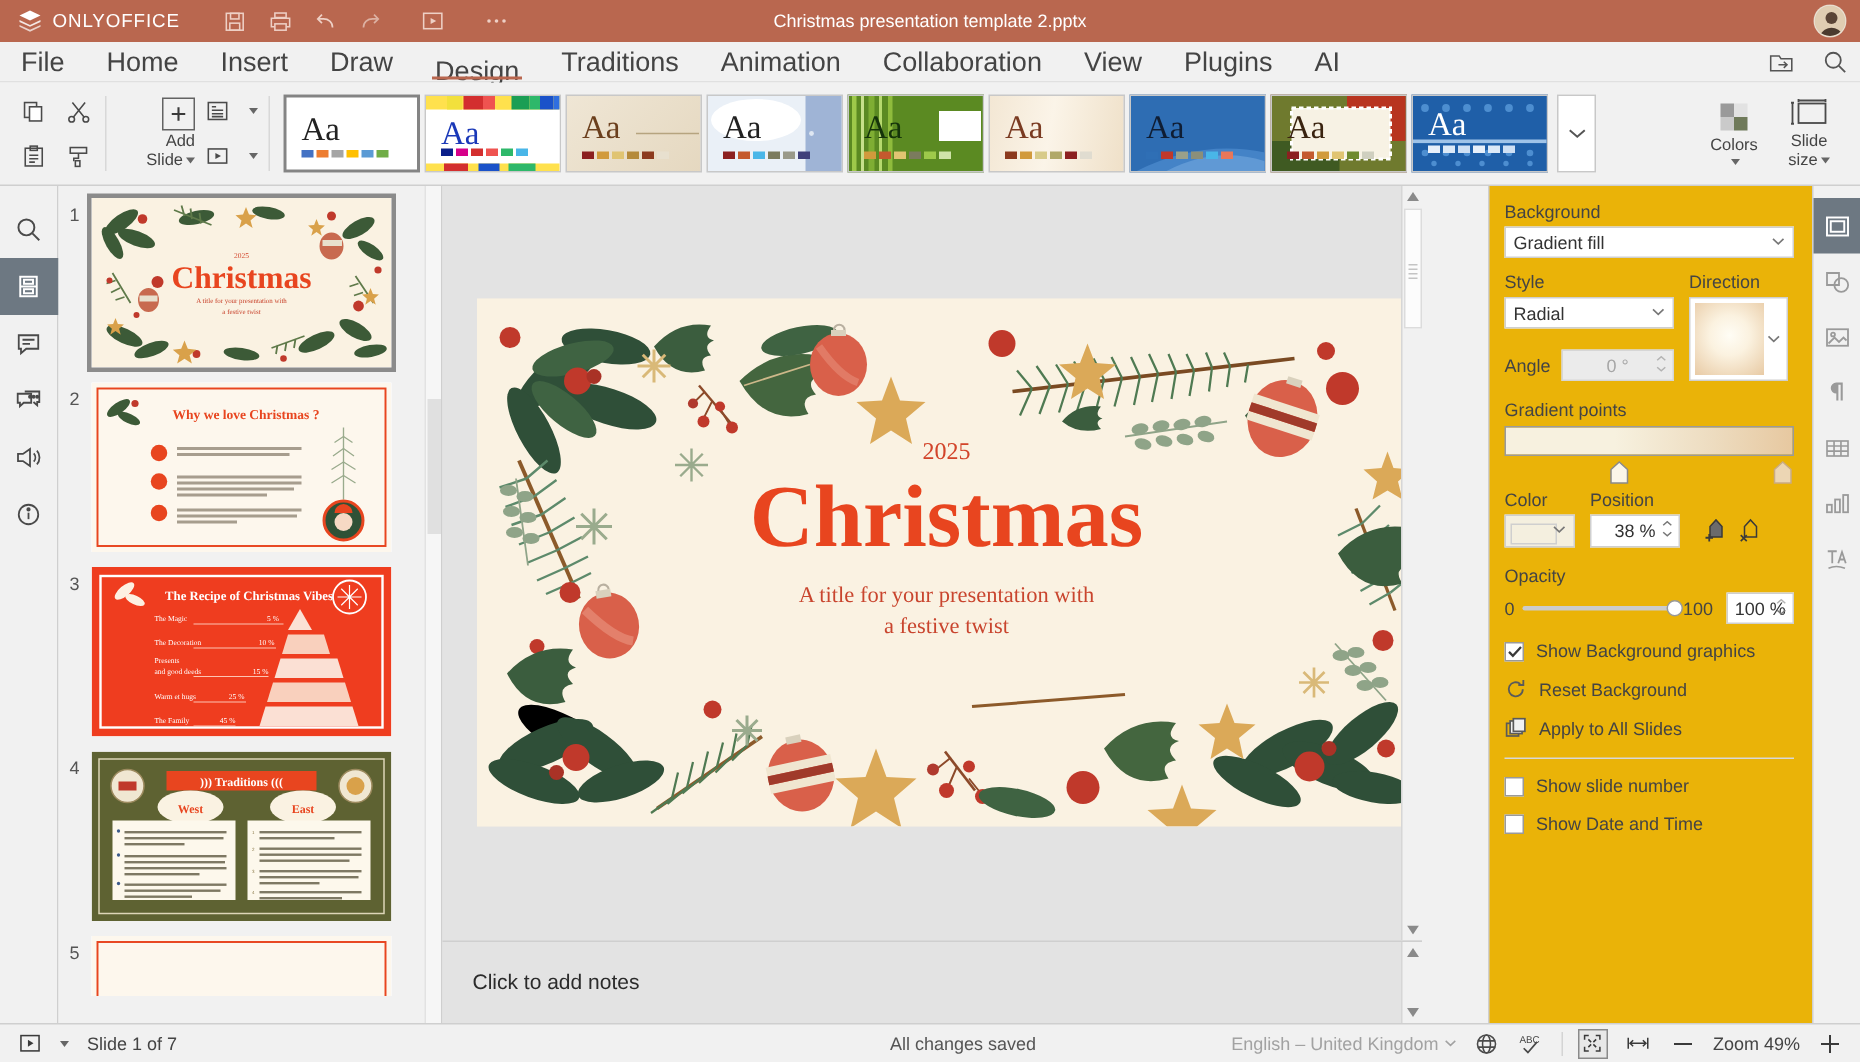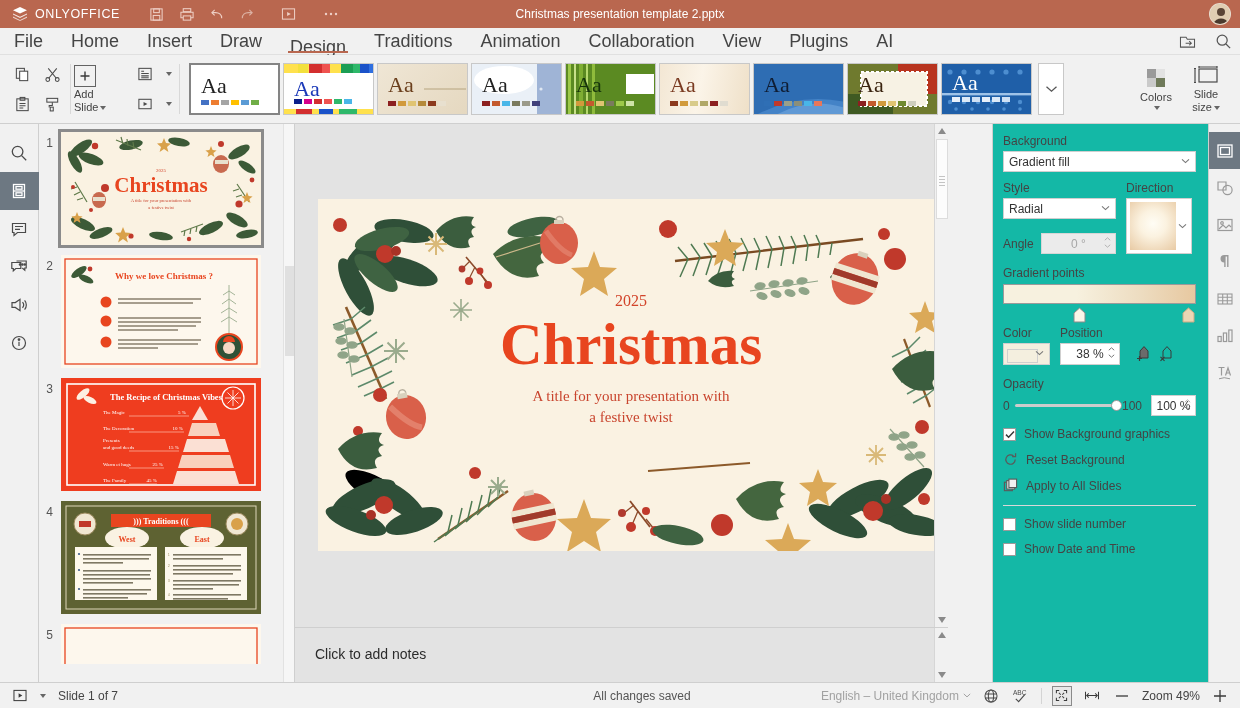--- a/index.html
+++ b/index.html
@@ -55,21 +55,21 @@
   
   .ribbon {
     height: 69px; background: #f1f1f1; display: flex; align-items: stretch; flex: none;
     border-bottom: 1px solid #cfcfcf; position: relative;
   }
   .rb-group { display: flex; align-items: center; height: 100%; }
   .rb-divider { width: 1px; background: #d8d8d8; margin: 9px 3px; align-self: stretch; }
   .clip-grid { display: grid; grid-template-columns: 30px 30px; grid-template-rows: 30px 30px; padding-left: 7px; }
   .ic-btn { width: 30px; height: 30px; display: flex; align-items: center; justify-content: center; }
   .addslide {
-    display: flex; flex-direction: column; align-items: flex-start; justify-content: center;
+    display: flex; flex-direction: column; align-items: flex-end; justify-content: center;
     width: 56px; height: 62px; gap: 1px;
   }
   .addslide-box { width: 22px; height: 22px; border: 1px solid #636363; display:flex;align-items:center;justify-content:center; }
   .addslide-lbl { font-size: 11px; color: #444; line-height: 12px; text-align: center; }
   .chev { display:inline-block; width:0;height:0; border-left:3.5px solid transparent;border-right:3.5px solid transparent;border-top:4px solid #666; vertical-align: middle; margin-left:2px;}
   .layout-col { display: flex; flex-direction: column; justify-content: center; height: 62px; }
   .layout-row { display: flex; align-items: center; height: 30px; }
   .mini-chev { width: 16px; height: 30px; display:flex;align-items:center;justify-content:center; }
 
   .themes {
@@ -146,21 +146,21 @@
   }
   .vscroll .thumbbar i { display: block; width: 6px; height: 1px; background: #c4c4c4; margin: 2px auto; }
   .notes {
     height: 55px; background: #e3e3e3; border-top: 1px solid #cfcfcf; position: relative; flex: none;
   }
   .notes-text { position: absolute; left: 20px; top: 18px; font-size: 14px; color: #2b2b2b; }
   .notes-sb { position: absolute; right: 0; top: 0; width: 14px; height: 100%; background: #f1f1f1; border-left: 1px solid #d6d6d6;}
 
   
   .rpanel {
-    width: 216px; background: #14b8a6; border-left: 1px solid #cfcfcf; padding: 10px 12px 0 10px;
+    width: 216px; background: #eab308; border-left: 1px solid #cfcfcf; padding: 10px 12px 0 10px;
     flex: none; font-size: 12px; color: #444; margin-left: 44px;
   }
   .rp-label { font-size: 12px; color: #444; margin-bottom: 3px; }
   .select {
     height: 21px; background: #fff; border: 1px solid #cfcfcf; display: flex; align-items: center;
     padding: 0 4px 0 5px; font-size: 12px; color: #333; position: relative;
   }
   .select .cv { position: absolute; right: 5px; top: 6px; }
   .row2 { display: flex; gap: 10px; margin-top: 9px; }
   .spin {

